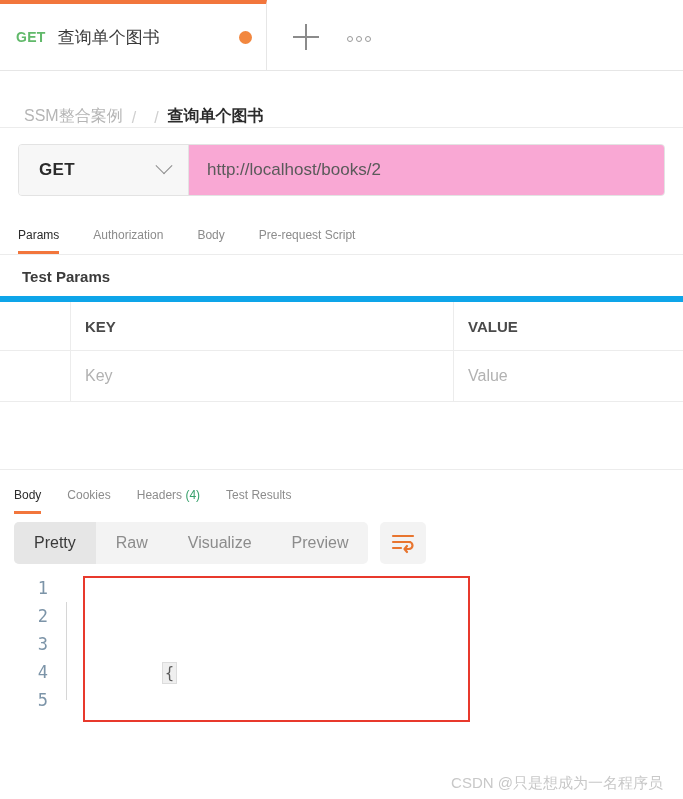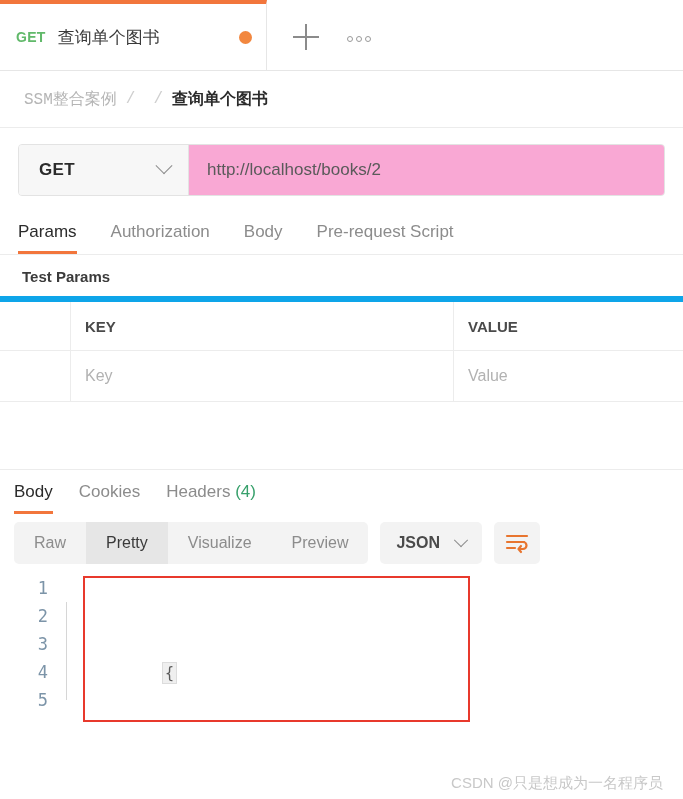--- a/index.html
+++ b/index.html
@@ -90,26 +90,25 @@
     border: 1.4px solid #9a9a9a;
     border-radius: 50%;
     box-sizing: border-box;
     display: block;
   }
 
   
   .breadcrumb {
     height: 56px;
     display: flex;
-    align-items: center;
+    align-items: flex-end;
     padding-left: 24px;
     font-size: 16px;
     border-bottom: 1px solid #ececec;
     background: #fff;
-    font-family: Liberation Mono, monospace;
   }
   .crumb { color: #b5b5b5; white-space: nowrap; }
   .crumb.current { color: #2b2b2b; font-weight: 700; }
   .crumb-sep { color: #cfcfcf; margin: 0 9px; }
 
   
   .urlbar-wrap {
     padding: 16px 18px 14px 18px;
     background: #fff;
   }
@@ -156,21 +155,21 @@
   
   .req-tabs {
     display: flex;
     align-items: flex-end;
     padding: 0 18px;
     height: 44px;
     border-bottom: 1px solid #ececec;
     background: #fff;
   }
   .rtab {
-    font-size: 17px;
+    font-size: 12px;
     color: #8c8c8c;
     padding: 0 0 9px 0;
     margin-right: 34px;
     border-bottom: 3px solid transparent;
     white-space: nowrap;
   }
   .rtab.active { color: #2b2b2b; border-bottom-color: #f2763c; }
   .count { color: #37a06b; }
 
   
@@ -385,32 +384,31 @@
   <div class="rtab active">
     <span>Body</span>
   </div>
   <div class="rtab">
     <span>Cookies</span>
   </div>
   <div class="rtab">
     <span>Headers</span>
     <span class="count">(4)</span>
   </div>
+  <div class="rtab">
+    <span>Test Results</span>
+  </div>
 </div>
 
 <div class="fmt-bar">
   <div class="segmented">
+    <div class="seg active">Pretty</div>
     <div class="seg">Raw</div>
-    <div class="seg active">Pretty</div>
     <div class="seg">Visualize</div>
     <div class="seg">Preview</div>
-  </div>
-  <div class="json-select">
-    <span class="j-label">JSON</span>
-    <span class="chev-sm"></span>
   </div>
   <div class="wrap-btn">
     <svg width="24" height="22" viewBox="0 0 24 22">
       <line x1="2" y1="4" x2="22" y2="4" stroke="#e8752f" stroke-width="2.2" stroke-linecap="round"></line>
       <line x1="2" y1="10" x2="19" y2="10" stroke="#e8752f" stroke-width="2.2" stroke-linecap="round"></line>
       <line x1="2" y1="16" x2="10" y2="16" stroke="#e8752f" stroke-width="2.2" stroke-linecap="round"></line>
       <path d="M14 10 h4 a3.5 3.5 0 0 1 0 7 h-4" fill="none" stroke="#e8752f" stroke-width="2.2" stroke-linecap="round"></path>
       <path d="M16 14 l-2.5 3 l2.5 3" fill="none" stroke="#e8752f" stroke-width="2.2" stroke-linecap="round" stroke-linejoin="round"></path>
     </svg>
   </div>

